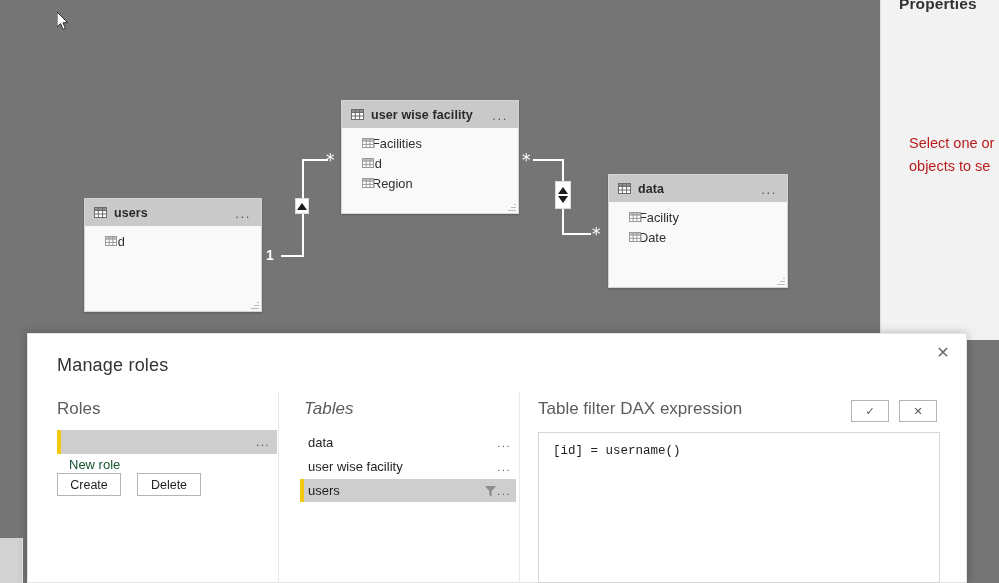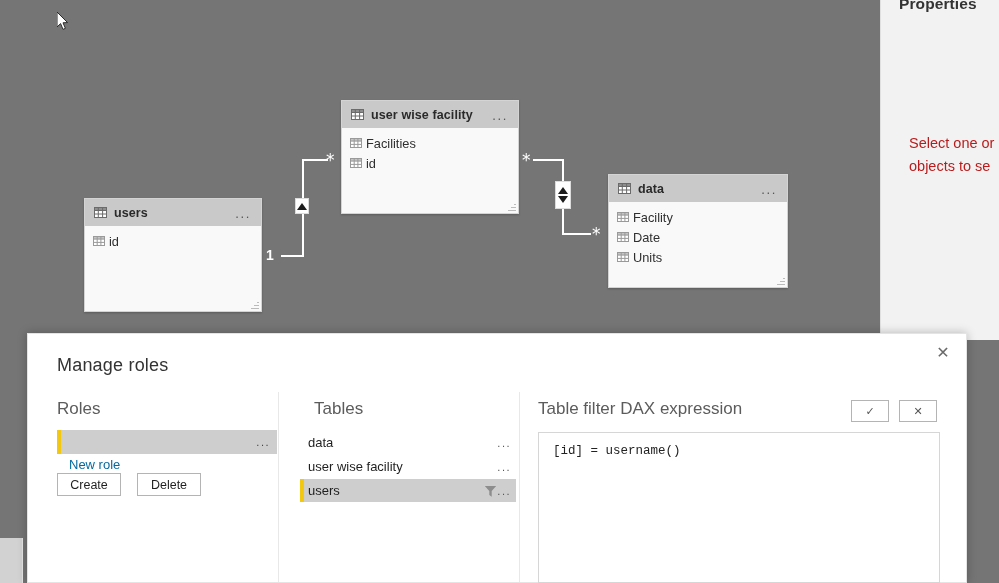--- a/index.html
+++ b/index.html
@@ -57,21 +57,21 @@
   }
   .tcard-hdr .dots {
     position: absolute; right: 10px; top: 50%;
     transform: translateY(-50%);
     color: #555; font-size: 13px; letter-spacing: 1.6px;
     line-height: 1;
   }
   .tcard-body { padding: 5px 0 8px 0; position: relative; }
   .fld {
     display: flex; align-items: center;
-    height: 20px; padding-left: 4px;
+    height: 20px; padding-left: 10px;
   }
   .fld .flabel { font-size: 12.8px; color: #2f2f2f; margin-left: 8px; }
 
   
   .gicon { display: inline-block; position: relative; }
   .gicon.hdr { width: 13px; height: 11px; }
   .gicon.fld { width: 12px; height: 10px; }
   .gicon svg { display: block; }
 
   
@@ -138,21 +138,21 @@
   }
   .vdiv { position: absolute; width: 1px; background: #e8e8e8; }
   .role-item {
     position: absolute; left: 0; top: 0;
     width: 220px; height: 24px;
     background: #cecece;
     display: flex; align-items: center;
     border-left: 4px solid #f2c811;
     padding-left: 8px; position: relative;
   }
-  .role-item .rlabel { font-size: 13px; color: #0369a1; margin-top: 44px; }
+  .role-item .rlabel { font-size: 13px; color: #14532d; margin-top: 44px; }
   .role-item .dots3 {
     position: absolute; right: 7px; top: 50%;
     transform: translateY(-50%);
     color: #444; font-size: 11px; letter-spacing: 1.5px; line-height: 1;
   }
   .btnrow { position: absolute; left: 57px; top: 473px; display: flex; gap: 16px; }
   .sbtn {
     width: 64px; height: 23px;
     border: 1px solid #b4b4b4; background: #ffffff;
     font-size: 12.5px; color: #1f1f1f; cursor: pointer;
@@ -311,20 +311,32 @@
             <svg width="12" height="10" viewBox="0 0 12 10">
               <rect x="0.5" y="0.5" width="11" height="9" fill="#ffffff" stroke="#9a9a9a"></rect>
               <rect x="0.5" y="0.5" width="11" height="2.6" fill="#c4c4c4" stroke="#9a9a9a"></rect>
               <line x1="4.2" y1="0.5" x2="4.2" y2="9.5" stroke="#9a9a9a"></line>
               <line x1="7.9" y1="0.5" x2="7.9" y2="9.5" stroke="#9a9a9a"></line>
               <line x1="0.5" y1="6.4" x2="11.5" y2="6.4" stroke="#9a9a9a"></line>
             </svg>
           </span>
           <span class="flabel">id</span>
         </div>
+        <div class="fld">
+          <span class="gicon fld">
+            <svg width="12" height="10" viewBox="0 0 12 10">
+              <rect x="0.5" y="0.5" width="11" height="9" fill="#ffffff" stroke="#9a9a9a"></rect>
+              <rect x="0.5" y="0.5" width="11" height="2.6" fill="#c4c4c4" stroke="#9a9a9a"></rect>
+              <line x1="4.2" y1="0.5" x2="4.2" y2="9.5" stroke="#9a9a9a"></line>
+              <line x1="7.9" y1="0.5" x2="7.9" y2="9.5" stroke="#9a9a9a"></line>
+              <line x1="0.5" y1="6.4" x2="11.5" y2="6.4" stroke="#9a9a9a"></line>
+            </svg>
+          </span>
+          <span class="flabel">Region</span>
+        </div>
       </div>
       <div class="grip">
           <i></i>
           <i></i>
           <i></i>
         </div>
     </div>
 
     <div class="tcard" style="left:608px; top:174px; width:180px; height:114px;">
       <div class="tcard-hdr">
@@ -358,32 +370,20 @@
             <svg width="12" height="10" viewBox="0 0 12 10">
               <rect x="0.5" y="0.5" width="11" height="9" fill="#ffffff" stroke="#9a9a9a"></rect>
               <rect x="0.5" y="0.5" width="11" height="2.6" fill="#c4c4c4" stroke="#9a9a9a"></rect>
               <line x1="4.2" y1="0.5" x2="4.2" y2="9.5" stroke="#9a9a9a"></line>
               <line x1="7.9" y1="0.5" x2="7.9" y2="9.5" stroke="#9a9a9a"></line>
               <line x1="0.5" y1="6.4" x2="11.5" y2="6.4" stroke="#9a9a9a"></line>
             </svg>
           </span>
           <span class="flabel">Date</span>
         </div>
-        <div class="fld">
-          <span class="gicon fld">
-            <svg width="12" height="10" viewBox="0 0 12 10">
-              <rect x="0.5" y="0.5" width="11" height="9" fill="#ffffff" stroke="#9a9a9a"></rect>
-              <rect x="0.5" y="0.5" width="11" height="2.6" fill="#c4c4c4" stroke="#9a9a9a"></rect>
-              <line x1="4.2" y1="0.5" x2="4.2" y2="9.5" stroke="#9a9a9a"></line>
-              <line x1="7.9" y1="0.5" x2="7.9" y2="9.5" stroke="#9a9a9a"></line>
-              <line x1="0.5" y1="6.4" x2="11.5" y2="6.4" stroke="#9a9a9a"></line>
-            </svg>
-          </span>
-          <span class="flabel">Units</span>
-        </div>
       </div>
       <div class="grip">
           <i></i>
           <i></i>
           <i></i>
         </div>
     </div>
 
     <div class="cursor">
       <svg width="14" height="20" viewBox="0 0 14 20">
@@ -420,21 +420,21 @@
       <div class="role-item" style="position:absolute; left:57px; top:430px;">
         <span class="rlabel">New role</span>
         <span class="dots3">...</span>
       </div>
 
       <div class="btnrow">
         <button class="sbtn">Create</button>
         <button class="sbtn">Delete</button>
       </div>
 
-      <div class="col-head" style="left:314px; top:399px;">Tables</div>
+      <div class="col-head" style="left:304px; top:399px;font-style:italic;">Tables</div>
 
       <div class="tbl-item" style="top:431px;">
         <span>data</span>
         <span class="dots3">...</span>
       </div>
 
       <div class="tbl-item" style="top:455px;">
         <span>user wise facility</span>
         <span class="dots3">...</span>
       </div>

